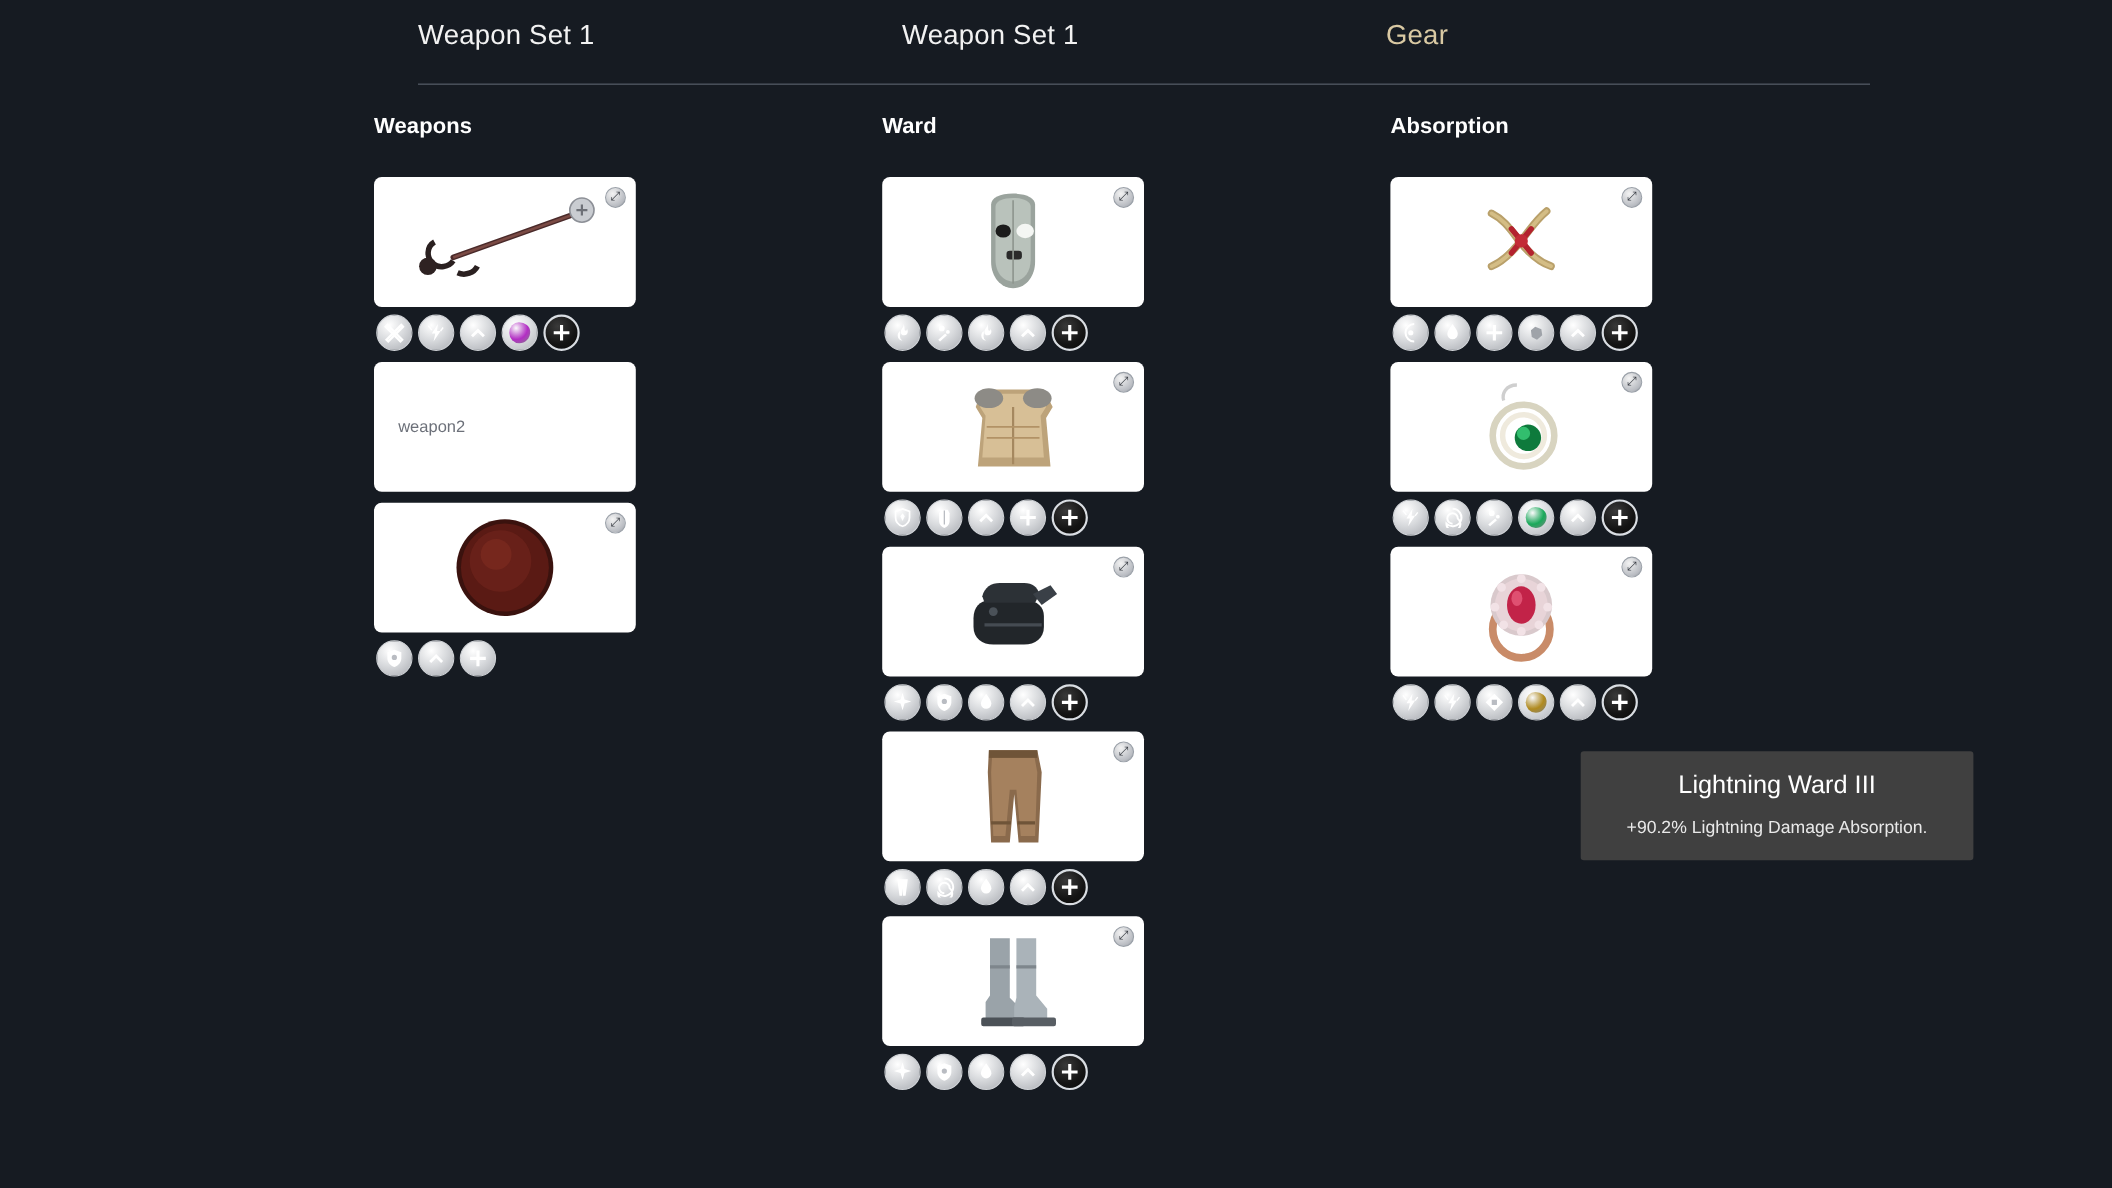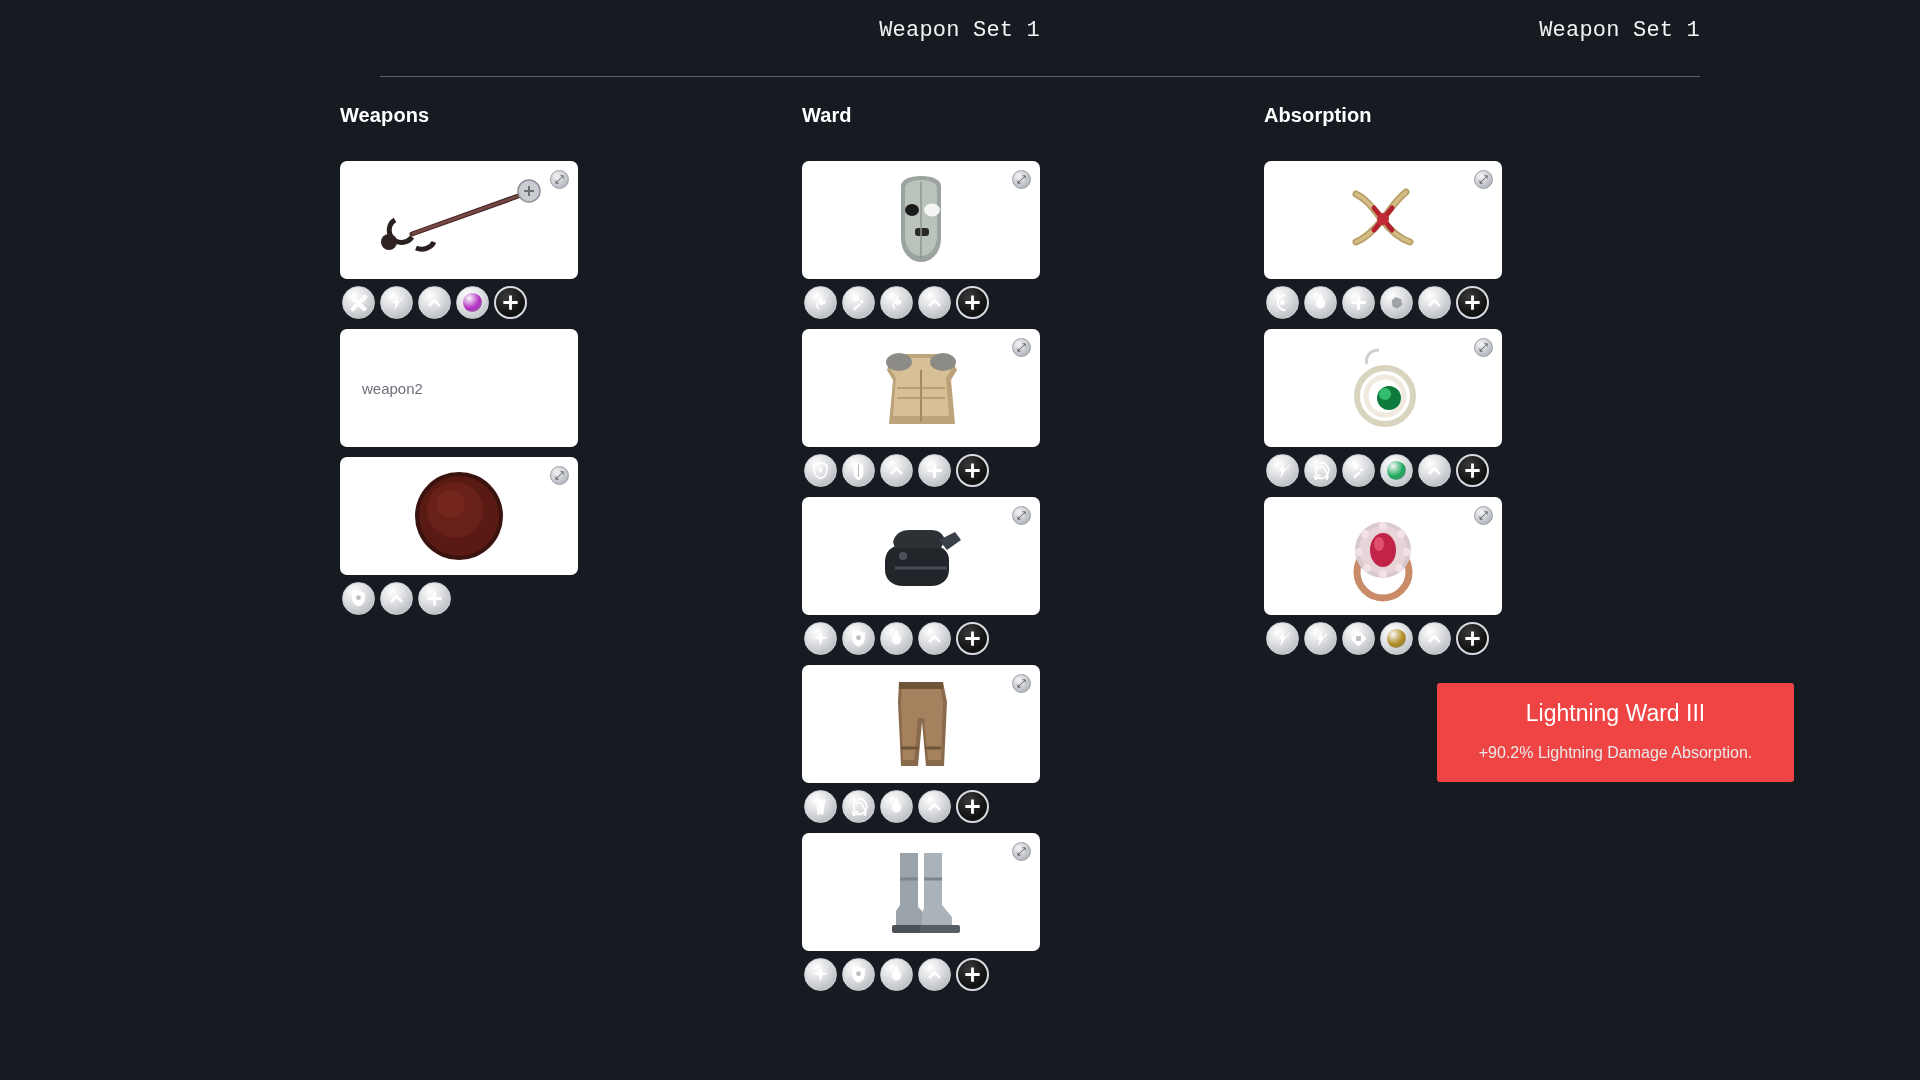--- a/index.html
+++ b/index.html
@@ -15,28 +15,27 @@
   
   .tabbar {
     position: absolute;
     left: 380px;
     top: 18px;
     width: 1320px;
     display: flex;
   }
   .tab {
     flex: 1;
-    text-align: right;
-    font-size: 22px;
+    text-align: left;
+    font-size: 25px;
     color: #f2f2f2;
     padding-bottom: 16px;
     letter-spacing: .2px;
     cursor: pointer;
     white-space: nowrap;
-    font-family: Liberation Mono, monospace;
   }
   .tab.active { color: #d9c9a3; }
   .tabrule {
     position: absolute;
     left: 380px;
     top: 76px;
     width: 1320px;
     height: 1px;
     background: #5d6470;
   }
@@ -140,41 +139,42 @@
     width: 19px; height: 19px;
     border-radius: 46% 54% 52% 48% / 50% 46% 54% 50%;
   }
 
   
   .tooltip {
     position: absolute;
     left: 1437px;
     top: 683px;
     width: 357px;
-    background: #ef4444;
+    background: #404040;
     border-radius: 3px;
     padding: 17px 14px 20px;
     text-align: center;
   }
   .tip-title {
     font-size: 23px;
     color: #ffffff;
     margin-bottom: 17px;
   }
   .tip-desc {
     font-size: 16px;
     color: #e9e9e9;
   }
 </style>
 </head>
 <body>
 
 <div class="tabbar">
   <div class="tab">Weapon Set 1</div>
   <div class="tab">Weapon Set 1</div>
+  <div class="tab active">Gear</div>
 </div>
 <div class="tabrule"></div>
 
 <div class="columns" id="columns">
     <div class="column">
       <div class="col-title">Weapons</div>
       <div class="slot">
         <div class="card">
           <div class="card-art">
             <svg width="190" height="96" viewBox="0 0 190 96">

